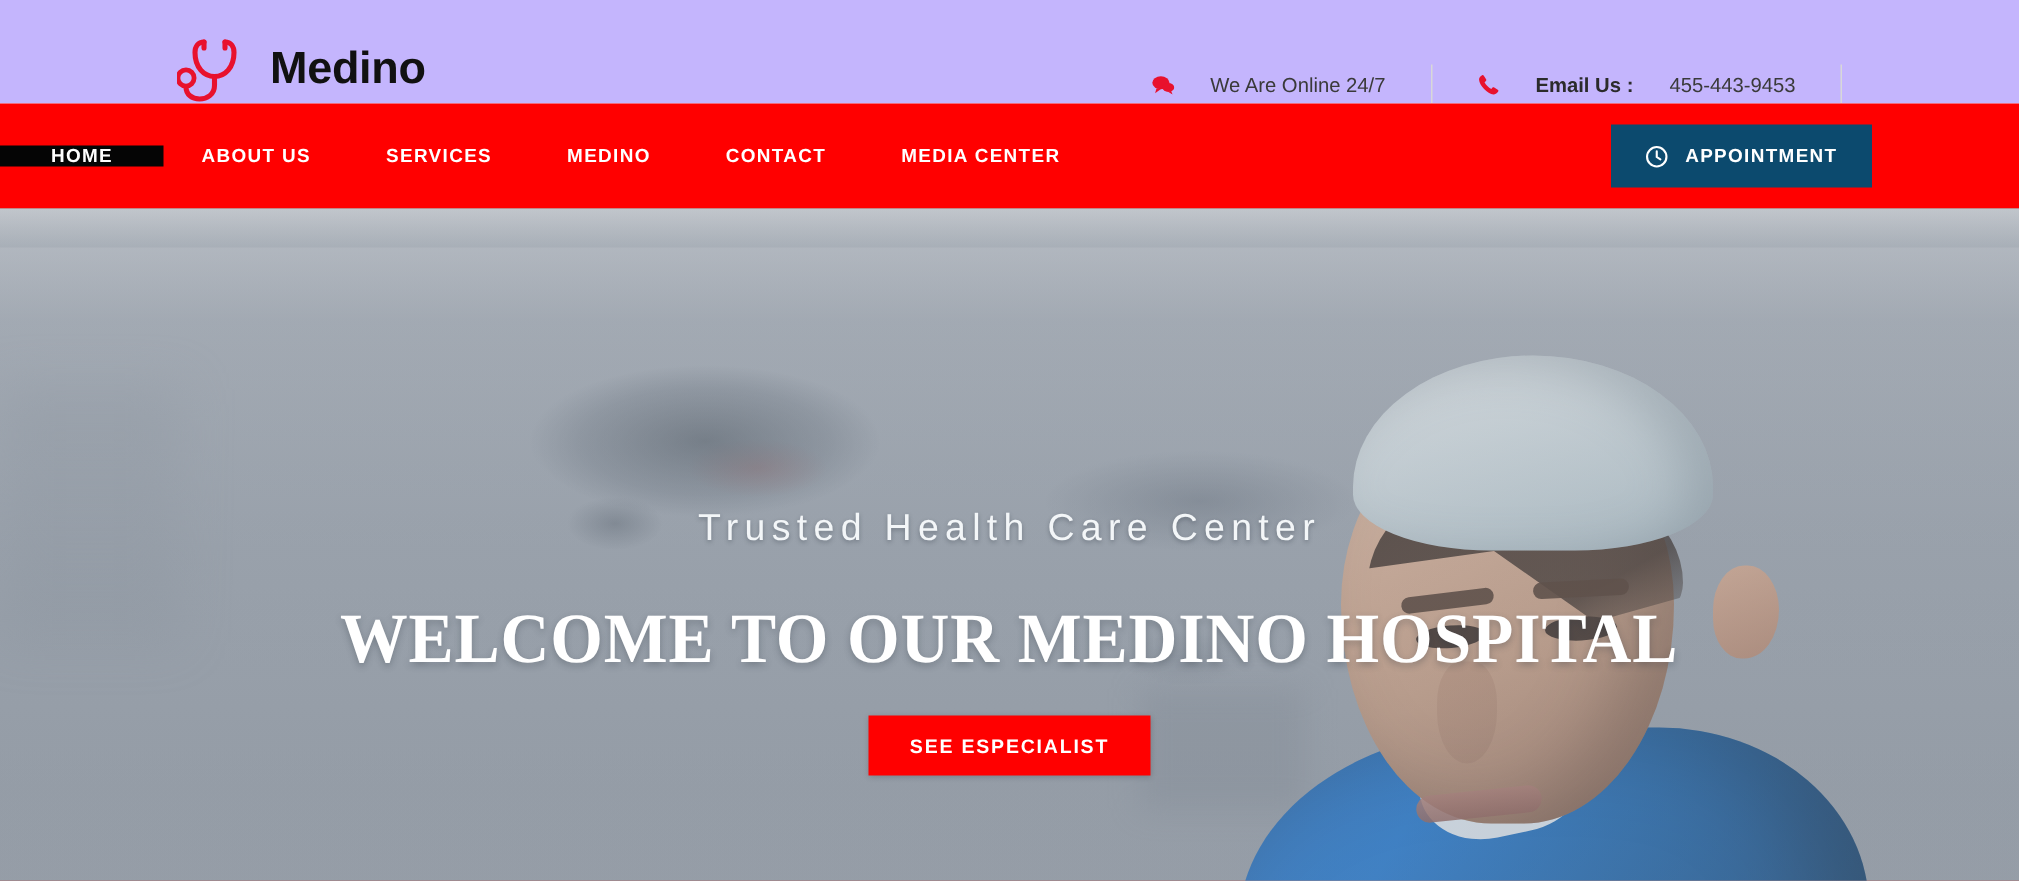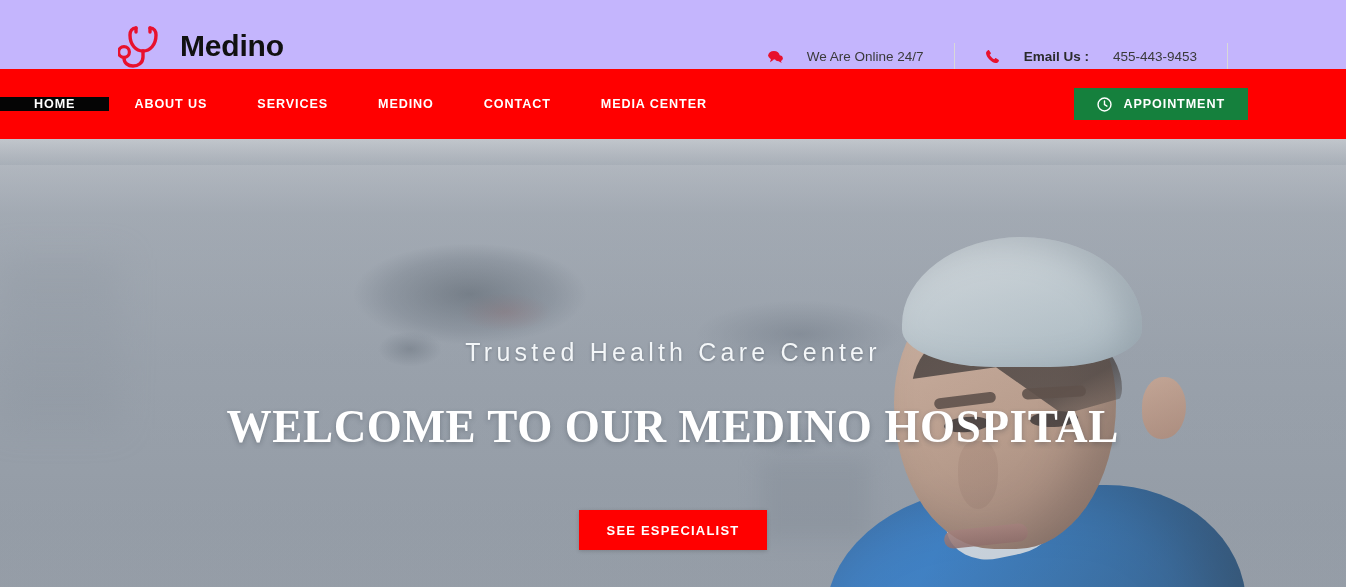--- a/index.html
+++ b/index.html
@@ -95,24 +95,24 @@
     margin-left:auto;
     margin-right:98px;
     display:flex;
     align-items:center;
   }
   .appointment-btn{
     display:flex;
     align-items:center;
     justify-content:center;
     gap:11px;
-    background:#15803d;
+    background:#0c4a6e;
     color:#ffffff;
     border:none;
-    height:32px;
+    height:42px;
     padding:0 23px;
     font-size:12.6px;
     font-weight:bold;
     letter-spacing:0.9px;
     font-family:"Liberation Sans", sans-serif;
     cursor:pointer;
     white-space:nowrap;
   }
   .appointment-btn .clock-icon{
     display:inline-flex; width:15px; height:15px;
@@ -307,21 +307,21 @@
     color:#ffffff;
     font-family:"Liberation Serif", serif;
     font-size:47px;
     font-weight:bold;
     letter-spacing:0.6px;
     line-height:1;
     text-shadow:0 2px 5px rgba(40,50,60,0.30);
     transform:scaleX(0.96);
   }
   .hero-btn{
-    margin-top:60px;
+    margin-top:27px;
     background:#ff0000;
     color:#ffffff;
     border:none;
     height:40px;
     padding:0 28px;
     font-size:13px;
     font-weight:bold;
     letter-spacing:1.2px;
     font-family:"Liberation Sans", sans-serif;
     cursor:pointer;

